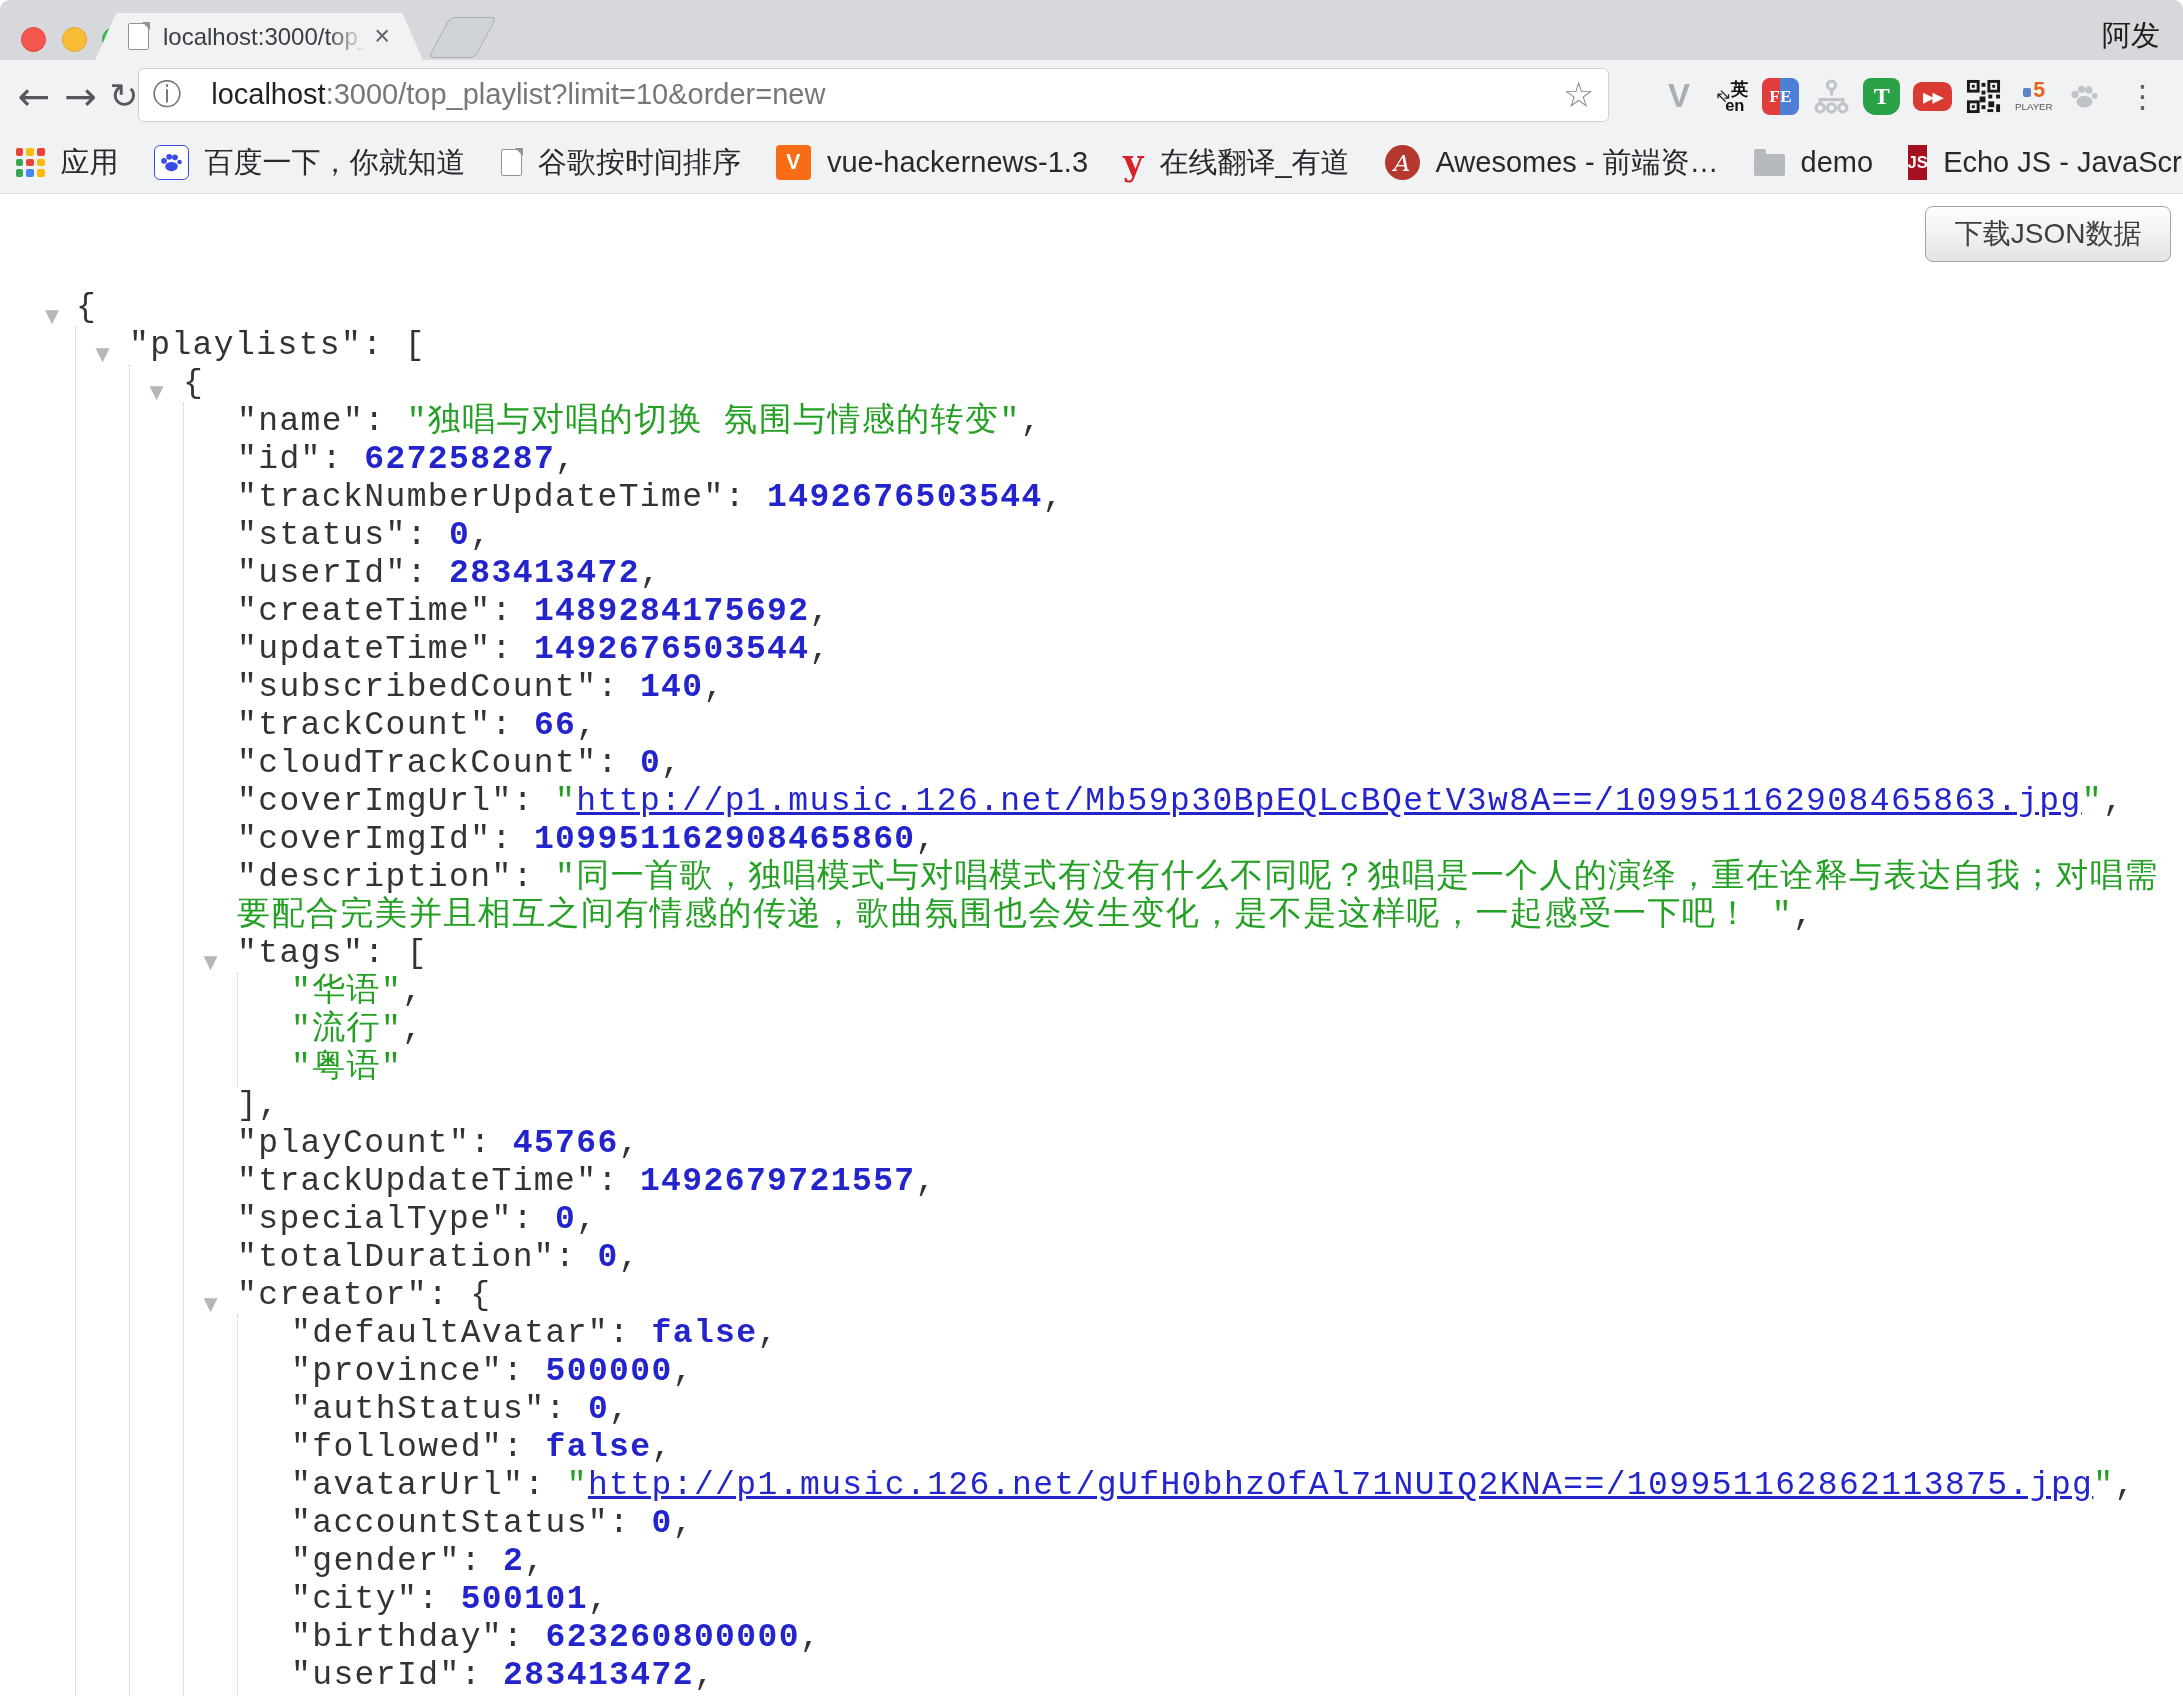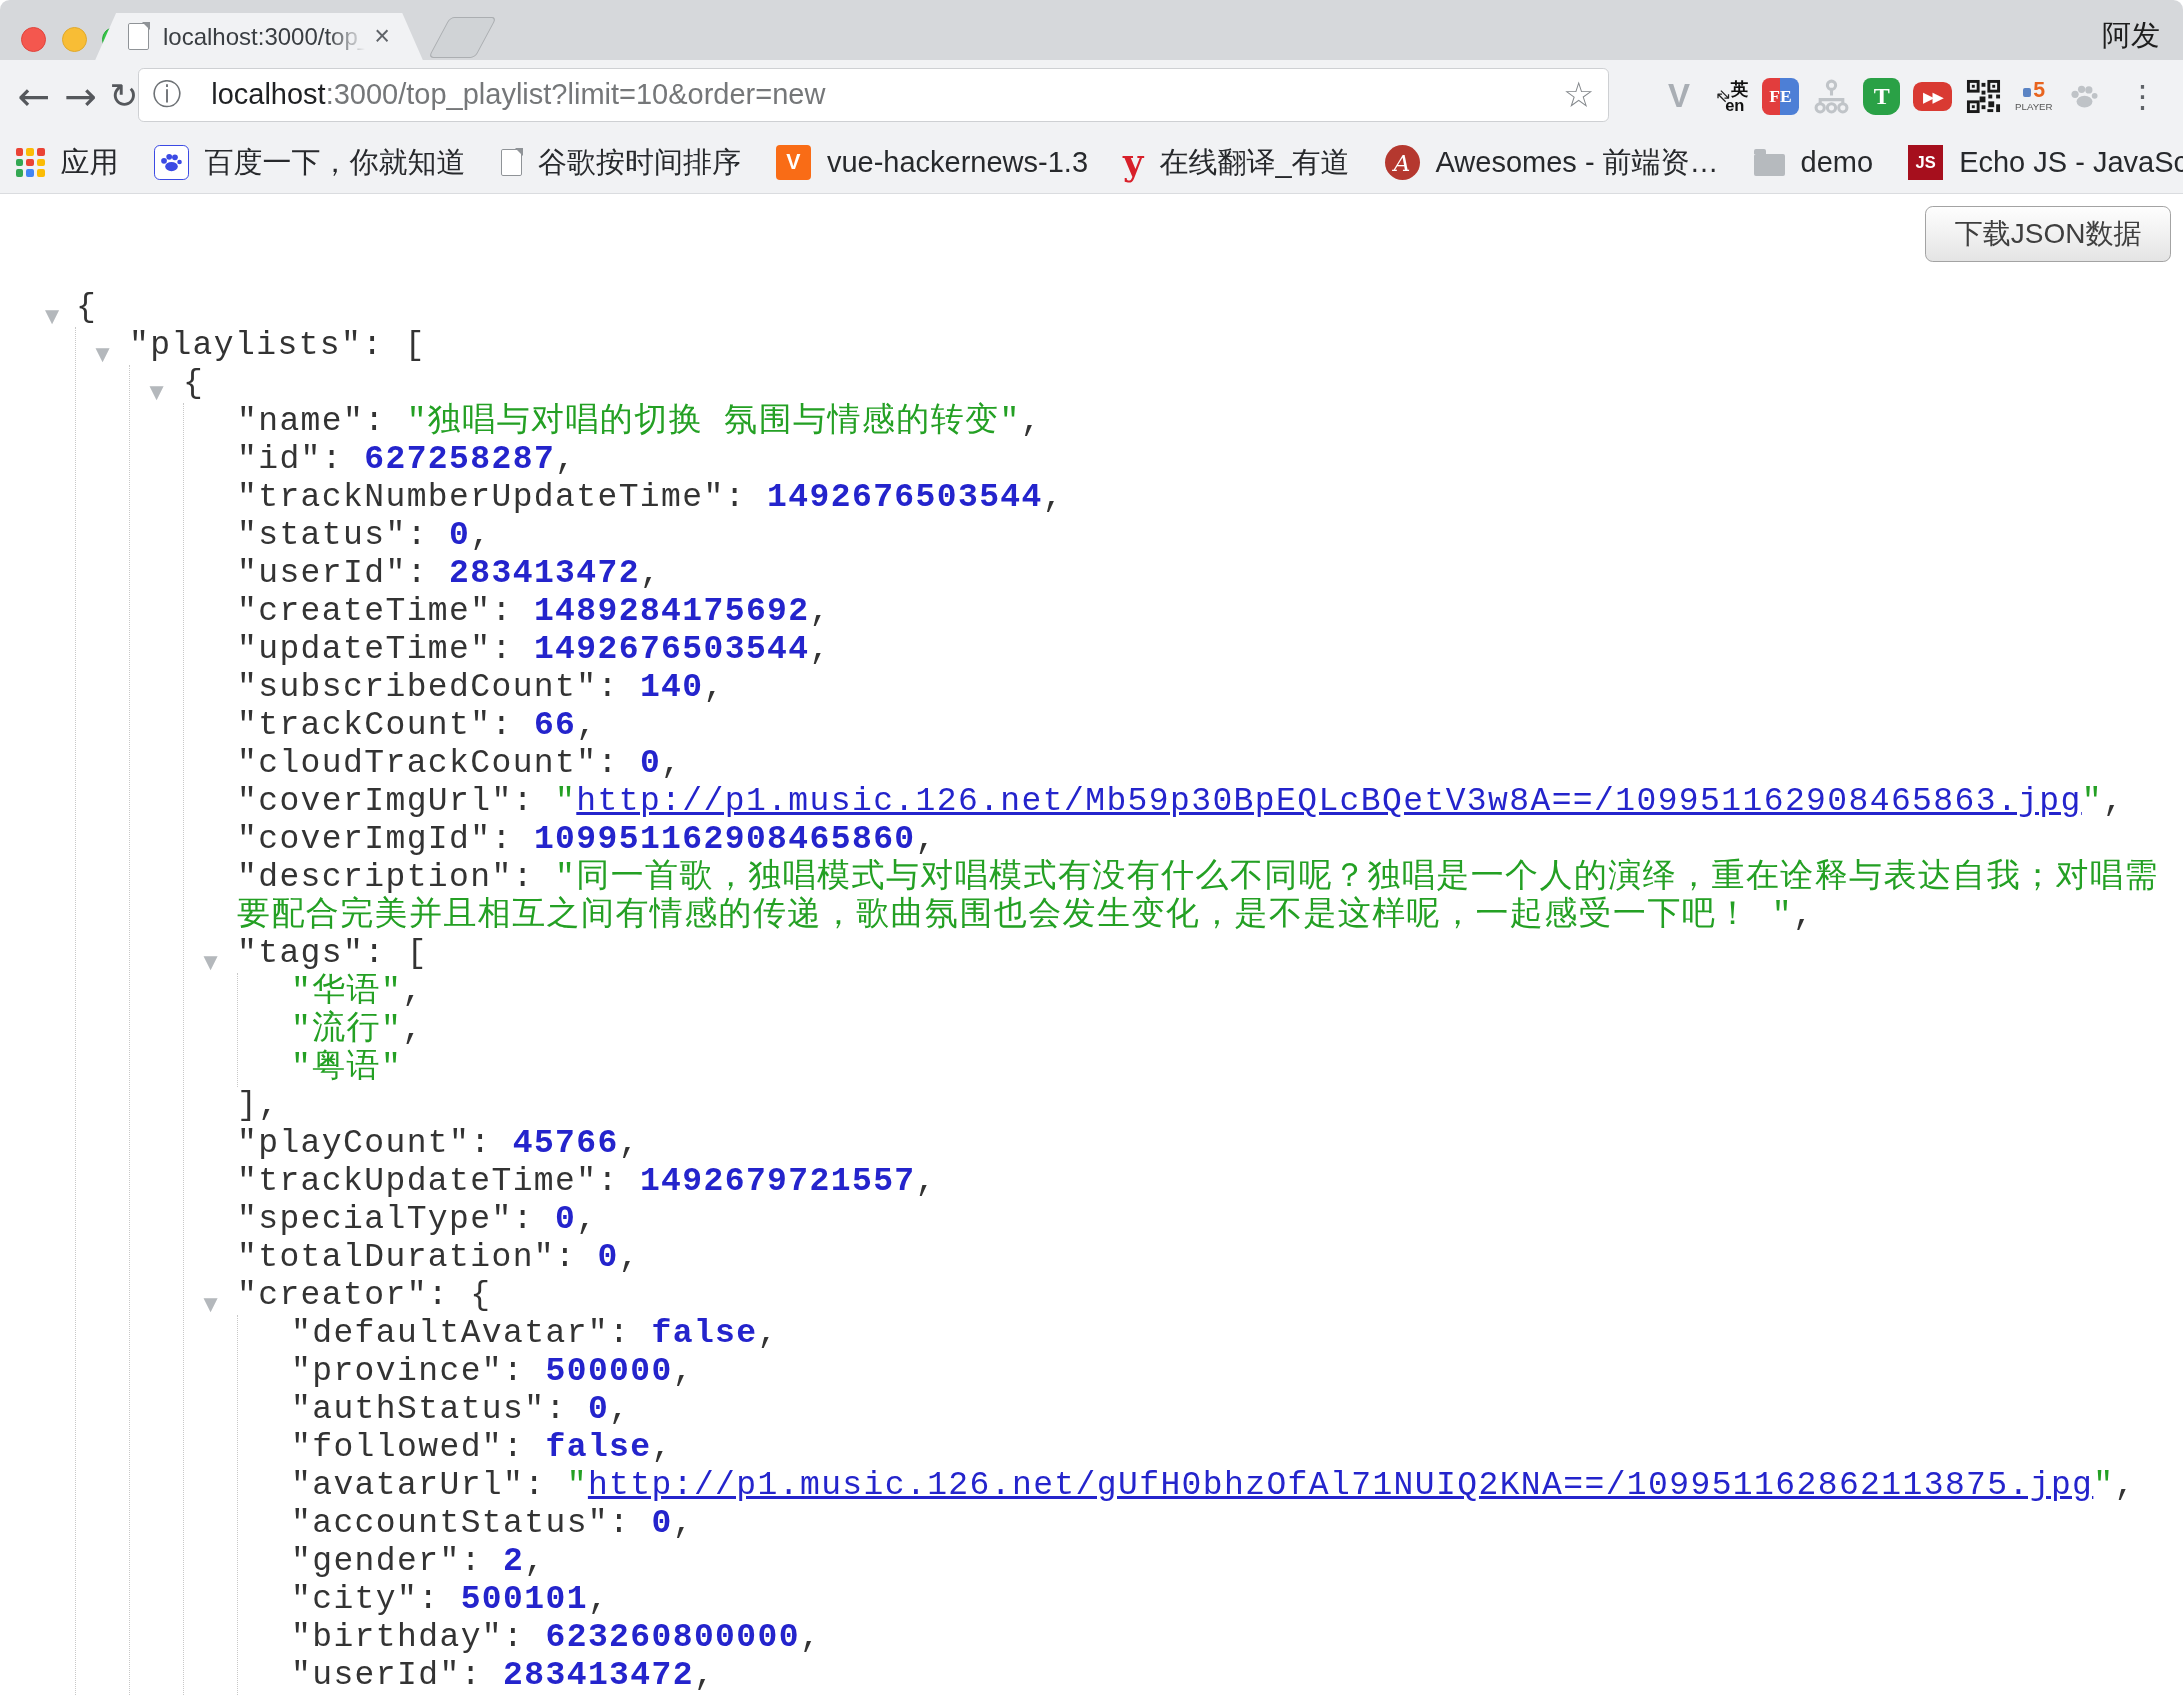--- a/index.html
+++ b/index.html
@@ -70,21 +70,21 @@
              grid-template-rows:repeat(3,7.8px);gap:2.9px;}
   .apps-grid span{border-radius:1.9px;}
   .baidu-box{width:35px;height:35px;background:#fff;border:1.9px solid #3b4ae4;border-radius:5.8px;
              display:flex;align-items:center;justify-content:center;box-sizing:border-box;}
   .vue-badge{width:35px;height:35px;background:#f96c16;border-radius:3.9px;color:#fff;
              font-weight:bold;font-size:21.3px;display:flex;align-items:center;justify-content:center;}
   .youdao-badge{color:#d8202a;font-weight:900;font-size:35px;font-family:"DejaVu Serif",serif;line-height:1;}
   .awesomes-badge{width:35px;height:35px;border-radius:50%;background:#b5382f;color:#fff;
              font-family:"DejaVu Serif",serif;font-style:italic;font-size:23px;
              display:flex;align-items:center;justify-content:center;}
-  .js-badge{width:35px;height:35px;background:#a60f1d;color:#fff;font-weight:bold;font-size:16.5px;
+  .js-badge{width:19px;height:35px;background:#a60f1d;color:#fff;font-weight:bold;font-size:16.5px;
              display:flex;align-items:center;justify-content:center;}
   .folder-ic{width:31px;height:21.3px;background:#b6babe;border-radius:1.9px;position:relative;margin-top:4.9px;}
   .folder-ic::before{content:"";position:absolute;top:-4.9px;left:0;width:12.6px;height:4.9px;
              background:#b6babe;border-radius:1.9px 1.9px 0 0;}
   
   .content{position:absolute;top:195px;left:0;right:0;bottom:0;background:#fff;}
   .page-buttons{position:absolute;top:10.7px;right:11.6px;display:flex;gap:25px;z-index:5;}
   .btn{height:56px;border:1px solid #a3a3a3;border-radius:7.8px;font-size:28px;color:#3f3f3f;
        display:flex;align-items:center;padding:0 29px;background:linear-gradient(#fefefe,#e4e4e4);
        box-sizing:border-box;}

